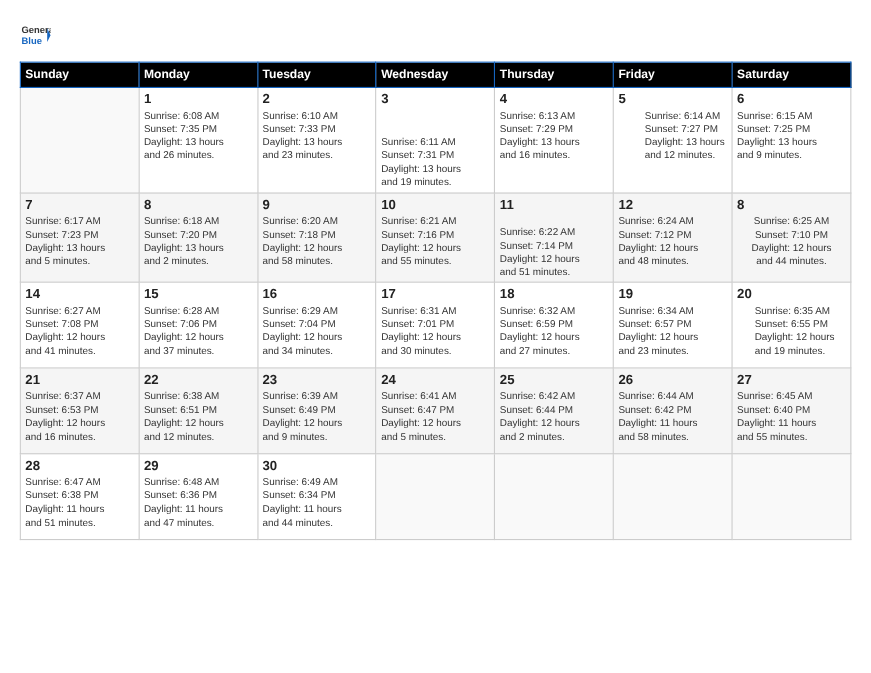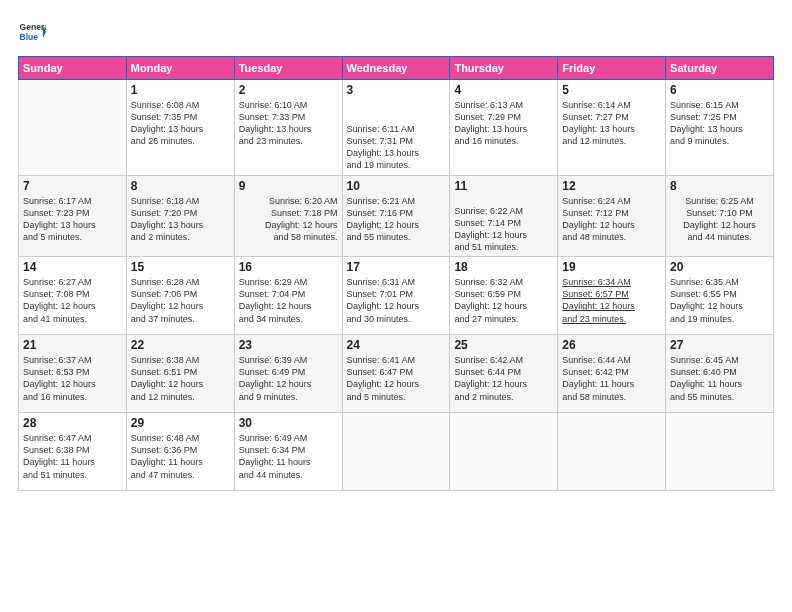--- a/index.html
+++ b/index.html
@@ -42,21 +42,21 @@
     .subtitle {
       font-size: 14px;
       color: #555;
     }
     .calendar {
       width: 100%;
       border-collapse: collapse;
       font-size: 9.5px;
     }
     .calendar th {
-      background: #ec4899;
+      background: #000000;
       color: #fff;
       padding: 5px 4px;
       text-align: left;
       font-size: 11px;
       font-weight: bold;
       border: 1px solid #1565c0;
     }
     .calendar td {
       border: 1px solid #ccc;
       vertical-align: top;
@@ -140,21 +140,21 @@
           </td>
           <td>
             <span class="day-num">4</span>
             <div class="day-info" style="white-space: pre-line;">Sunrise: 6:13 AM
 Sunset: 7:29 PM
 Daylight: 13 hours
 and 16 minutes.</div>
           </td>
           <td>
             <span class="day-num">5</span>
-            <div class="day-info" style="white-space: pre-line;">Sunrise: 6:14 AM
+            <div class="day-info" style="white-space: pre-line; margin-left: 24px;">Sunrise: 6:14 AM
 Sunset: 7:27 PM
 Daylight: 13 hours
 and 12 minutes.</div>
           </td>
           <td>
             <span class="day-num">6</span>
             <div class="day-info" style="white-space: pre-line;">Sunrise: 6:15 AM
 Sunset: 7:25 PM
 Daylight: 13 hours
 and 9 minutes.</div>
@@ -170,21 +170,21 @@
           </td>
           <td>
             <span class="day-num">8</span>
             <div class="day-info" style="white-space: pre-line;">Sunrise: 6:18 AM
 Sunset: 7:20 PM
 Daylight: 13 hours
 and 2 minutes.</div>
           </td>
           <td>
             <span class="day-num">9</span>
-            <div class="day-info" style="white-space: pre-line; text-align: right;">Sunrise: 6:20 AM
+            <div class="day-info" style="white-space: pre-line;">Sunrise: 6:20 AM
 Sunset: 7:18 PM
 Daylight: 12 hours
 and 58 minutes.</div>
           </td>
           <td>
             <span class="day-num">10</span>
             <div class="day-info" style="white-space: pre-line;">Sunrise: 6:21 AM
 Sunset: 7:16 PM
 Daylight: 12 hours
 and 55 minutes.</div>
@@ -242,28 +242,28 @@
           </td>
           <td>
             <span class="day-num">18</span>
             <div class="day-info" style="white-space: pre-line;">Sunrise: 6:32 AM
 Sunset: 6:59 PM
 Daylight: 12 hours
 and 27 minutes.</div>
           </td>
           <td>
             <span class="day-num">19</span>
-            <div class="day-info" style="white-space: pre-line; text-decoration: underline;">Sunrise: 6:34 AM
+            <div class="day-info" style="white-space: pre-line;">Sunrise: 6:34 AM
 Sunset: 6:57 PM
 Daylight: 12 hours
 and 23 minutes.</div>
           </td>
           <td>
             <span class="day-num">20</span>
-            <div class="day-info" style="white-space: pre-line;">Sunrise: 6:35 AM
+            <div class="day-info" style="white-space: pre-line; margin-left: 16px;">Sunrise: 6:35 AM
 Sunset: 6:55 PM
 Daylight: 12 hours
 and 19 minutes.</div>
           </td>
         </tr>
         <tr class="row-shade">
           <td>
             <span class="day-num">21</span>
             <div class="day-info" style="white-space: pre-line;">Sunrise: 6:37 AM
 Sunset: 6:53 PM

